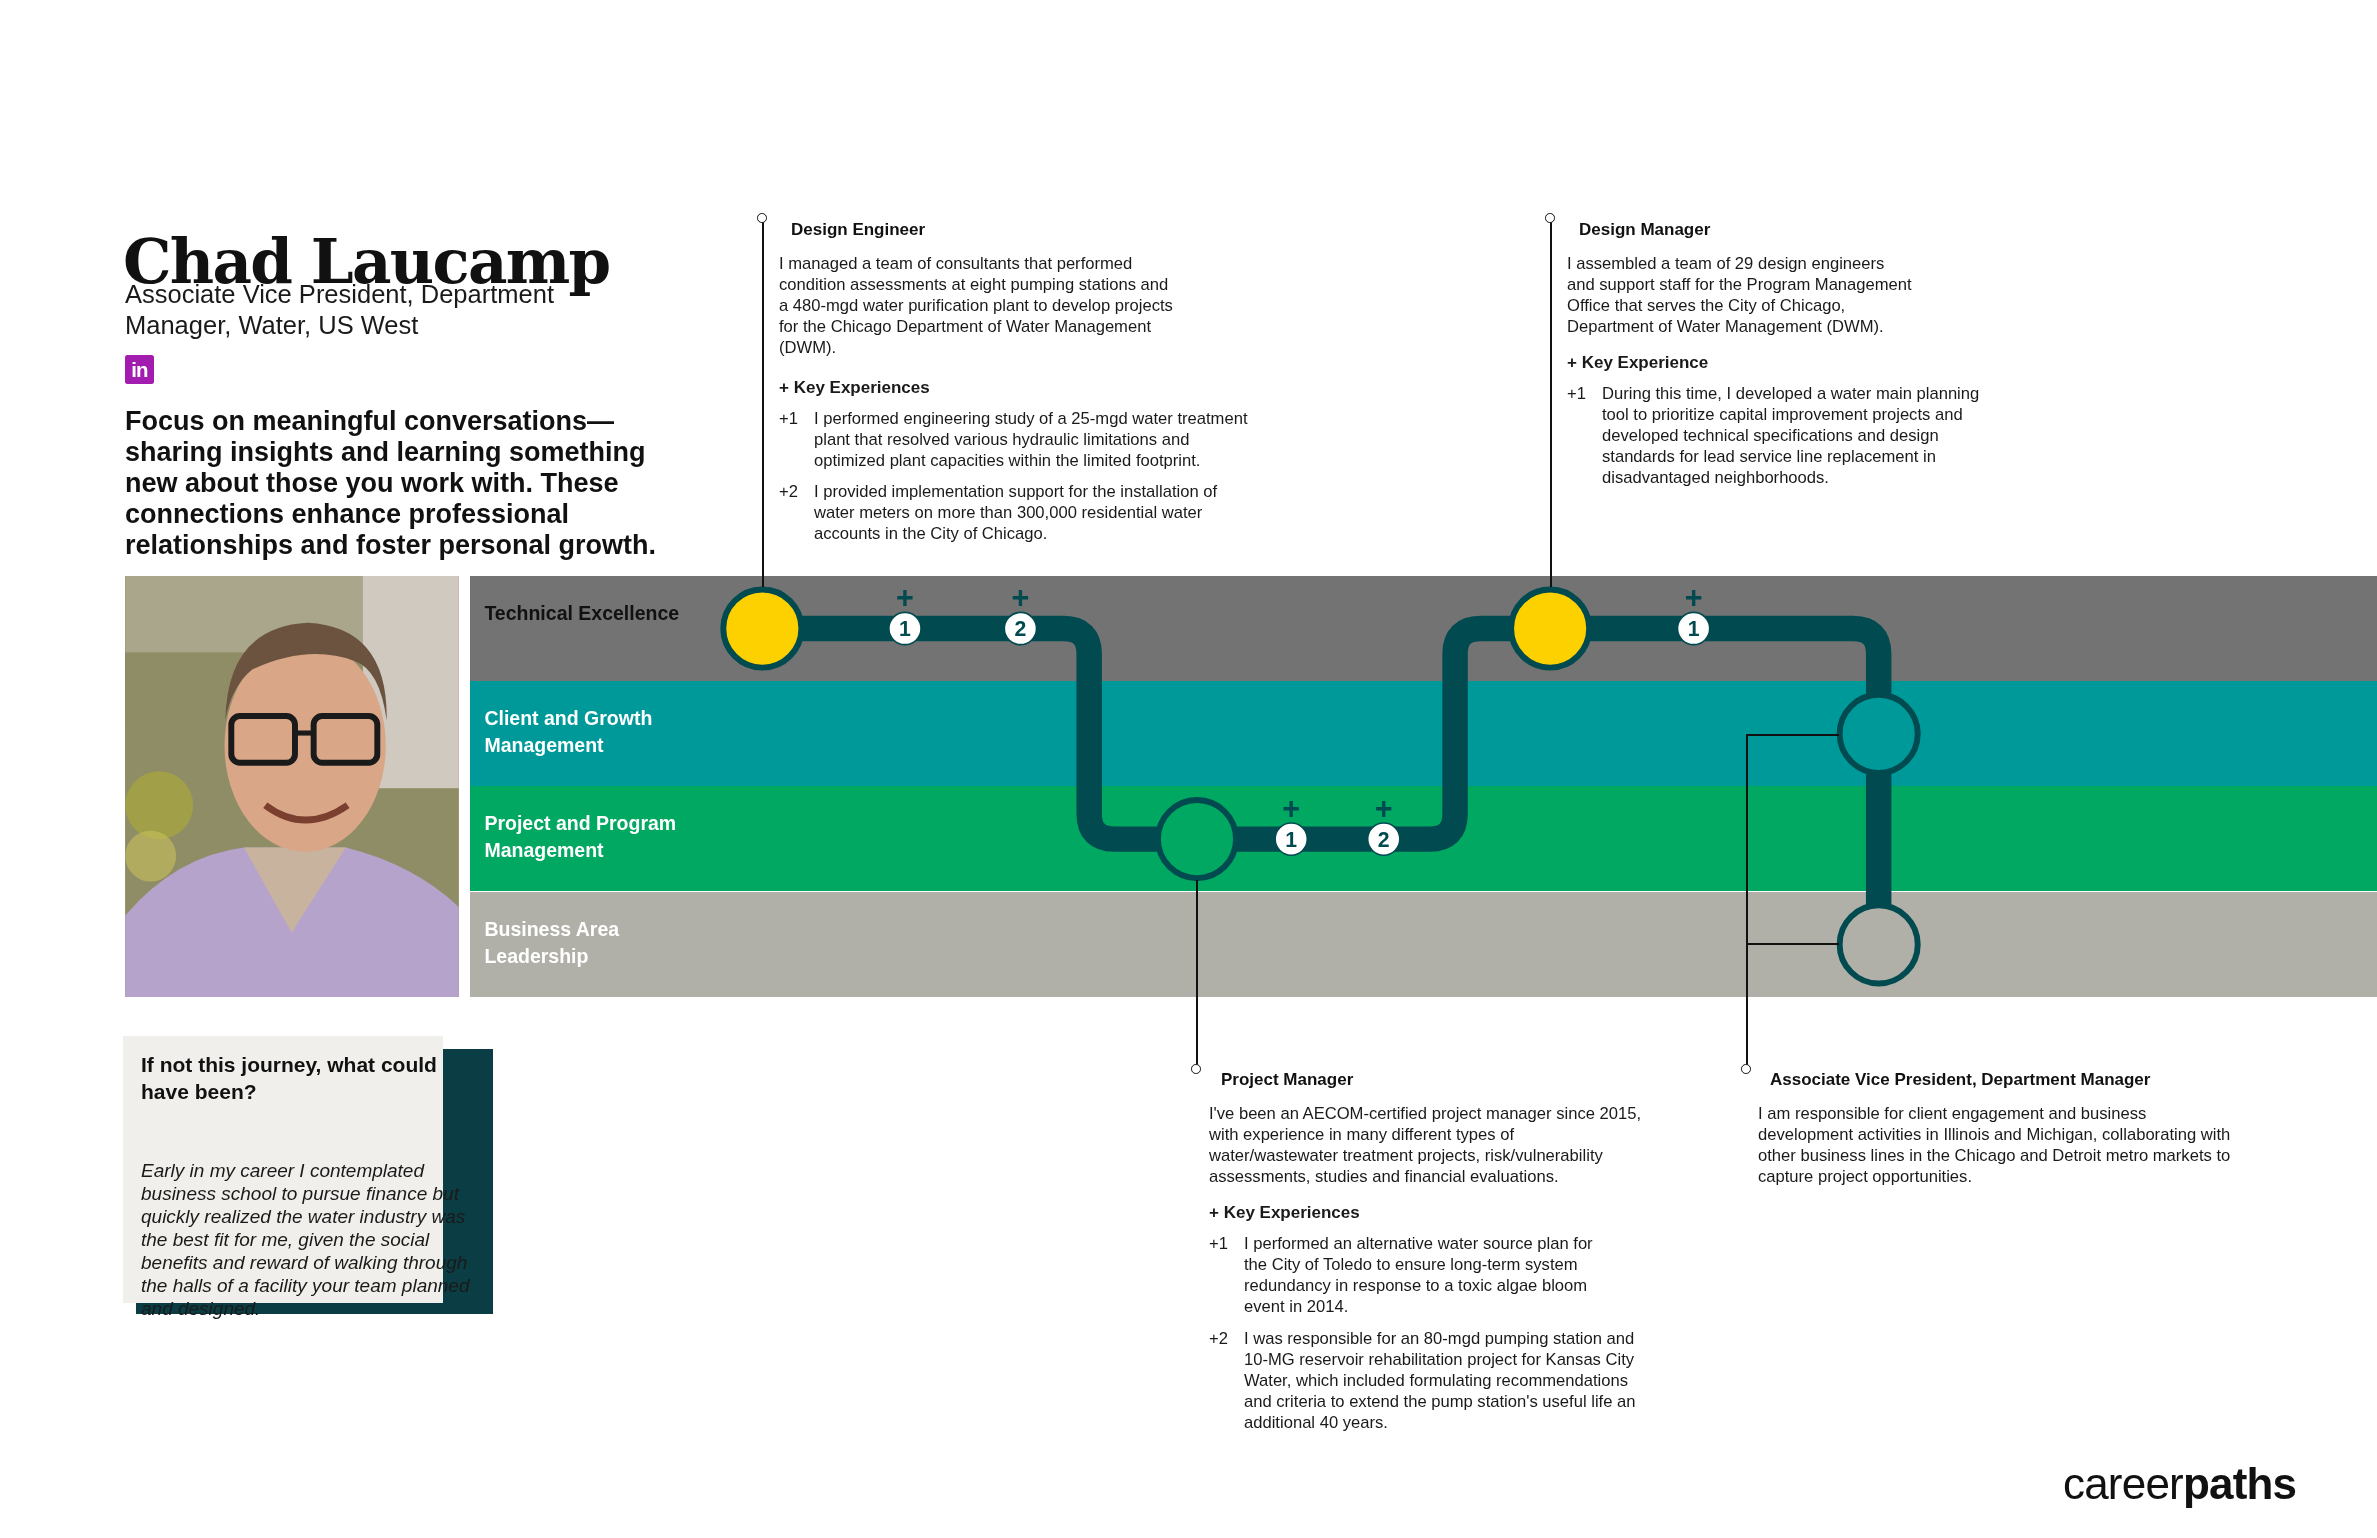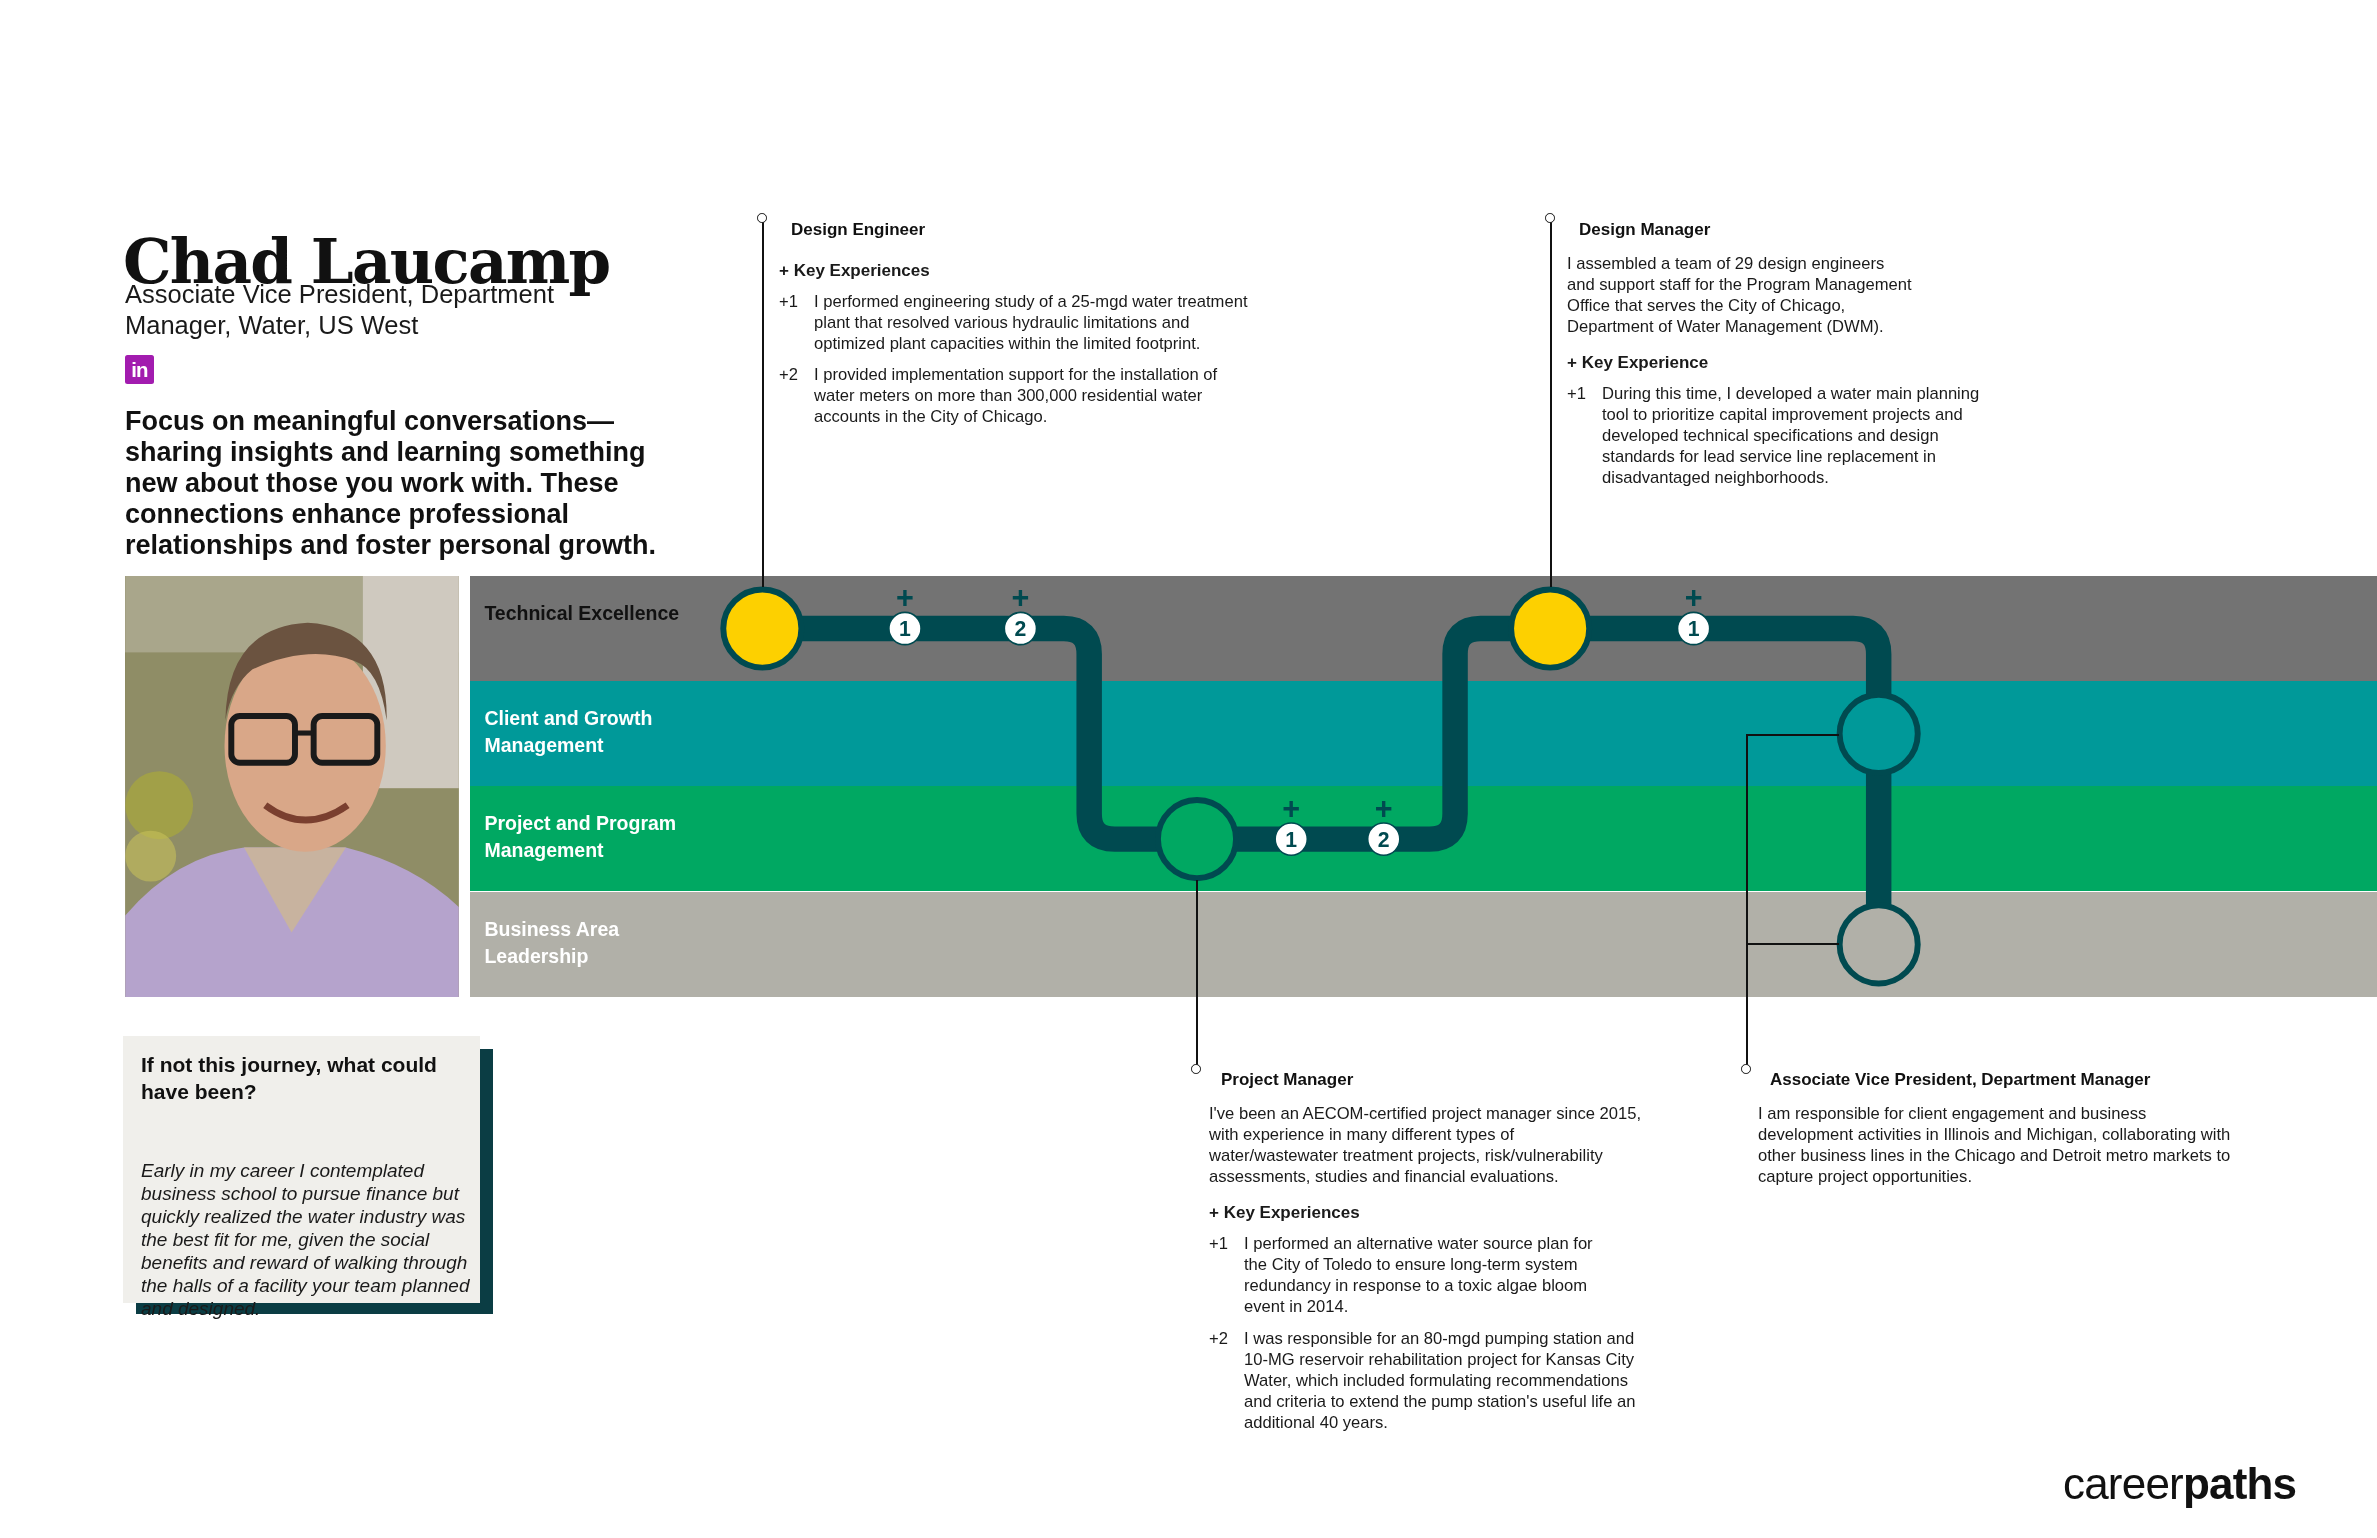--- a/index.html
+++ b/index.html
@@ -11,21 +11,21 @@
   .role { left:125px; top:279px; font-size:25.5px; line-height:31px; color:#1a1a1a; width:475px; }
   .linkedin { left:125px; top:355px; width:29px; height:29px; background:#a21caf; border-radius:2.5px;
               color:#fff; font-weight:bold; font-size:20.4px; line-height:31px; text-align:center;
               letter-spacing:-0.8px; }
   .quote { left:125px; top:406px; width:560px; font-size:27px; font-weight:bold; line-height:31px; color:#111; }
   .photo { left:125px; top:576px; width:334px; height:421px; overflow:hidden;
            background:linear-gradient(160deg,#6b6a45 0%,#8c8a5e 25%,#b7b39c 55%,#d8d2c8 100%); }
   .band { left:470px; width:1908px; }
   .band-label { position:absolute; left:14.4px; font-size:19.5px; font-weight:bold; line-height:27px; }
   .card-shadow { left:136px; top:1049px; width:357px; height:265px; background:#0b3d44; }
-  .card { left:123px; top:1036px; width:357px; height:267px; background:#f0efeb; }
+  .card { left:123px; top:1036px; width:320px; height:267px; background:#f0efeb; }
   .card-title { position:absolute; left:18px; top:15.3px; width:331px; font-weight:bold; font-size:21px; line-height:27px; }
   .card-body { position:absolute; left:18px; top:83px; width:335px; font-style:italic; font-size:19px; line-height:23px; color:#1a1a1a;margin-top:40px; }
   .entry { font-size:16.6px; line-height:21px; color:#1a1a1a; }
   .entry h3 { margin:12px; font-size:17px; font-weight:bold; line-height:22px; color:#111; }
   .entry p.desc { margin:10.2px 0 0 0; }
   .entry .kh { margin-top:18.7px; font-weight:bold; font-size:17px; }
   .entry .ke { display:flex; margin-top:10.2px; }
   .entry .ke .n { width:35px; flex:none; }
   .pin { position:absolute; width:7.6px; height:7.6px; border:1.7px solid #111; border-radius:50%; background:#fff; }
   .vline { position:absolute; width:1.7px; background:#111; }
@@ -106,20 +106,21 @@
 <div class="pin" style="left:1545px; top:213px;"></div>
 <div class="vline" style="left:1196px; top:880px; height:188px;"></div>
 <div class="pin" style="left:1191px; top:1064px;"></div>
 <div class="vline" style="left:1746px; top:734px; height:335px;"></div>
 <div class="abs" style="left:1746px; top:734px; width:93px; height:1.7px; background:#111;"></div>
 <div class="abs" style="left:1746px; top:943px; width:93px; height:1.7px; background:#111;"></div>
 <div class="pin" style="left:1741px; top:1064px;"></div>
 
 <div class="abs entry" style="left:779px; top:207px; width:475px;">
   <h3>Design Engineer</h3>
+  <p class="desc" style="width:399px;">I managed a team of consultants that performed condition assessments at eight pumping stations and a 480-mgd water purification plant to develop projects for the Chicago Department of Water Management (DWM).</p>
   <div class="kh">+ Key Experiences</div>
   <div class="ke">
     <span class="n">+1</span>
     <span>I performed engineering study of a 25-mgd water treatment plant that resolved various hydraulic limitations and optimized plant capacities within the limited footprint.</span>
   </div>
   <div class="ke">
     <span class="n">+2</span>
     <span style="width:425px;">I provided implementation support for the installation of water meters on more than 300,000 residential water accounts in the City of Chicago.</span>
   </div>
 </div>

